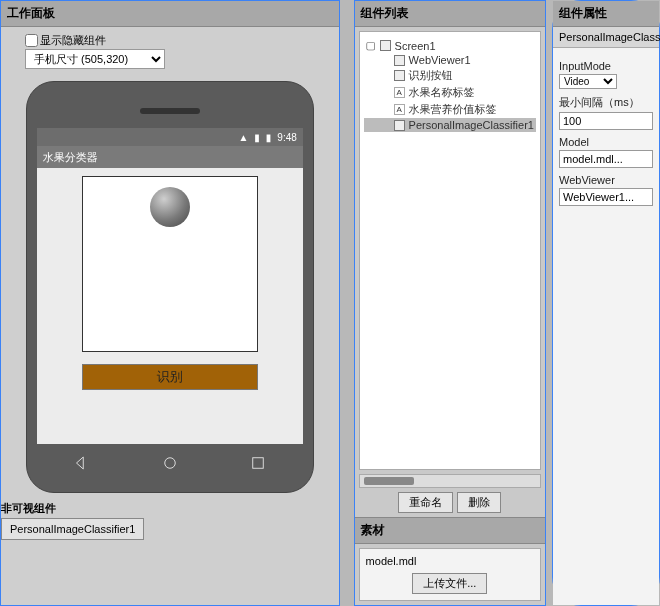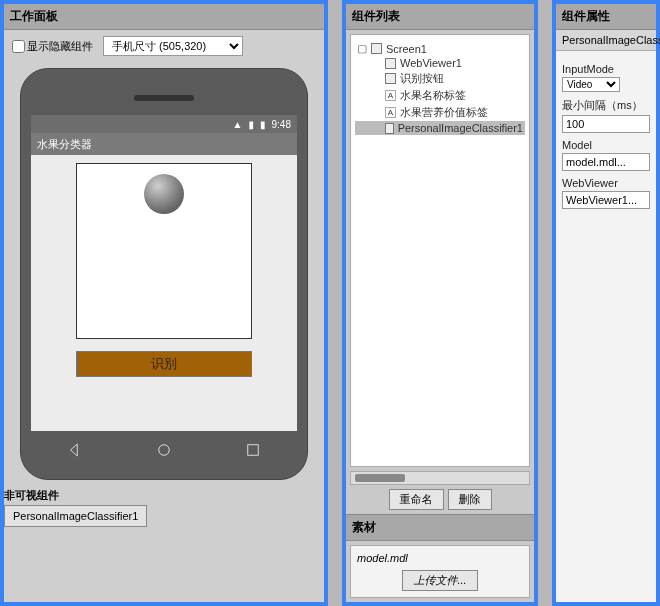--- a/index.html
+++ b/index.html
@@ -7,39 +7,39 @@
     margin: 0;
     font-family: Arial, "Microsoft YaHei", sans-serif;
     font-size: 11px;
     background: #b8b8b8;
     width: 660px;
     height: 606px;
     overflow: hidden;
     display: flex;
   }
   .col {
-    border: 4px solid #3b82f6;
+    border: 1px solid #3b82f6;
     background: #c9c9c9;
     display: flex;
     flex-direction: column;
   }
   .col1 { width: 346px; }
   .col2 { width: 196px; margin-left: 14px; }
-  .col3 { width: 108px; margin-left: 14px; flex:1; }
+  .col3 { width: 108px; margin-left: 6px; flex:1;border-radius:29px; }
   .panel-header {
     background: #a8a8a8;
     font-weight: bold;
     padding: 4px 6px;
     font-size: 12px;
     border-bottom: 1px solid #888;
   }
   
   .ws-top {
-    padding: 6px 8px;
-    display:flex; gap:10px;
+    padding: 6px 24px;
+    display:flex; flex-direction:column; gap:1px;
     background:#cfcfcf;
   }
   .chk-row { display:flex; align-items:center; gap:2px; }
   .chk-row input { margin:0; }
   .size-select {
     width: 140px; font-size:11px;
     background:#fff; border:1px solid #999; padding:2px 4px;
   }
   .phone-wrap {
     flex:1; display:flex; flex-direction:column; align-items:center;
@@ -114,21 +114,21 @@
   .ind2 { padding-left:30px; }
   .tree-icon { width:11px; height:11px; border:1px solid #777; display:inline-block; background:#eee;}
   .tree-icon.a { background:#fff; font-size:8px; text-align:center; line-height:10px; border-color:#aaa;}
   .expander { width:10px; text-align:center; color:#555; cursor:pointer;}
   .hscroll { height:14px; background:#ddd; border:1px solid #aaa; margin:0 4px;
     display:flex; align-items:center; }
   .hscroll .thumb { width:50px; height:8px; background:#888; margin-left:4px; border-radius:2px;}
   .list-btns { display:flex; gap:4px; padding:4px; justify-content:center;}
   .small-btn { background:#e6e6e6; border:1px solid #888; padding:2px 10px; font-size:11px; cursor:pointer;}
   .media-panel { border-top:1px solid #888; }
-  .media-body { background:#f3f3f3; margin:4px; border:1px solid #aaa; padding:6px; font-size:11px;font-style:italic;}
+  .media-body { background:#f3f3f3; margin:4px; border:1px solid #aaa; padding:6px; font-size:11px;}
 
   
   .props-body { background:#f3f3f3; flex:1; padding:6px 6px; font-size:11px; }
   .comp-title { font-size:11px; padding:4px 6px; background:#d7d7d7; border-bottom:1px solid #aaa;}
   .prop-label { margin-top:6px; margin-bottom:2px; color:#222;}
   .prop-field { width:100%; background:#fff; border:1px solid #999; padding:2px 3px; font-size:11px;}
   .prop-select { width:58px; background:#fff; border:1px solid #999; font-size:10px;}
 </style>
 </head>
 <body>

